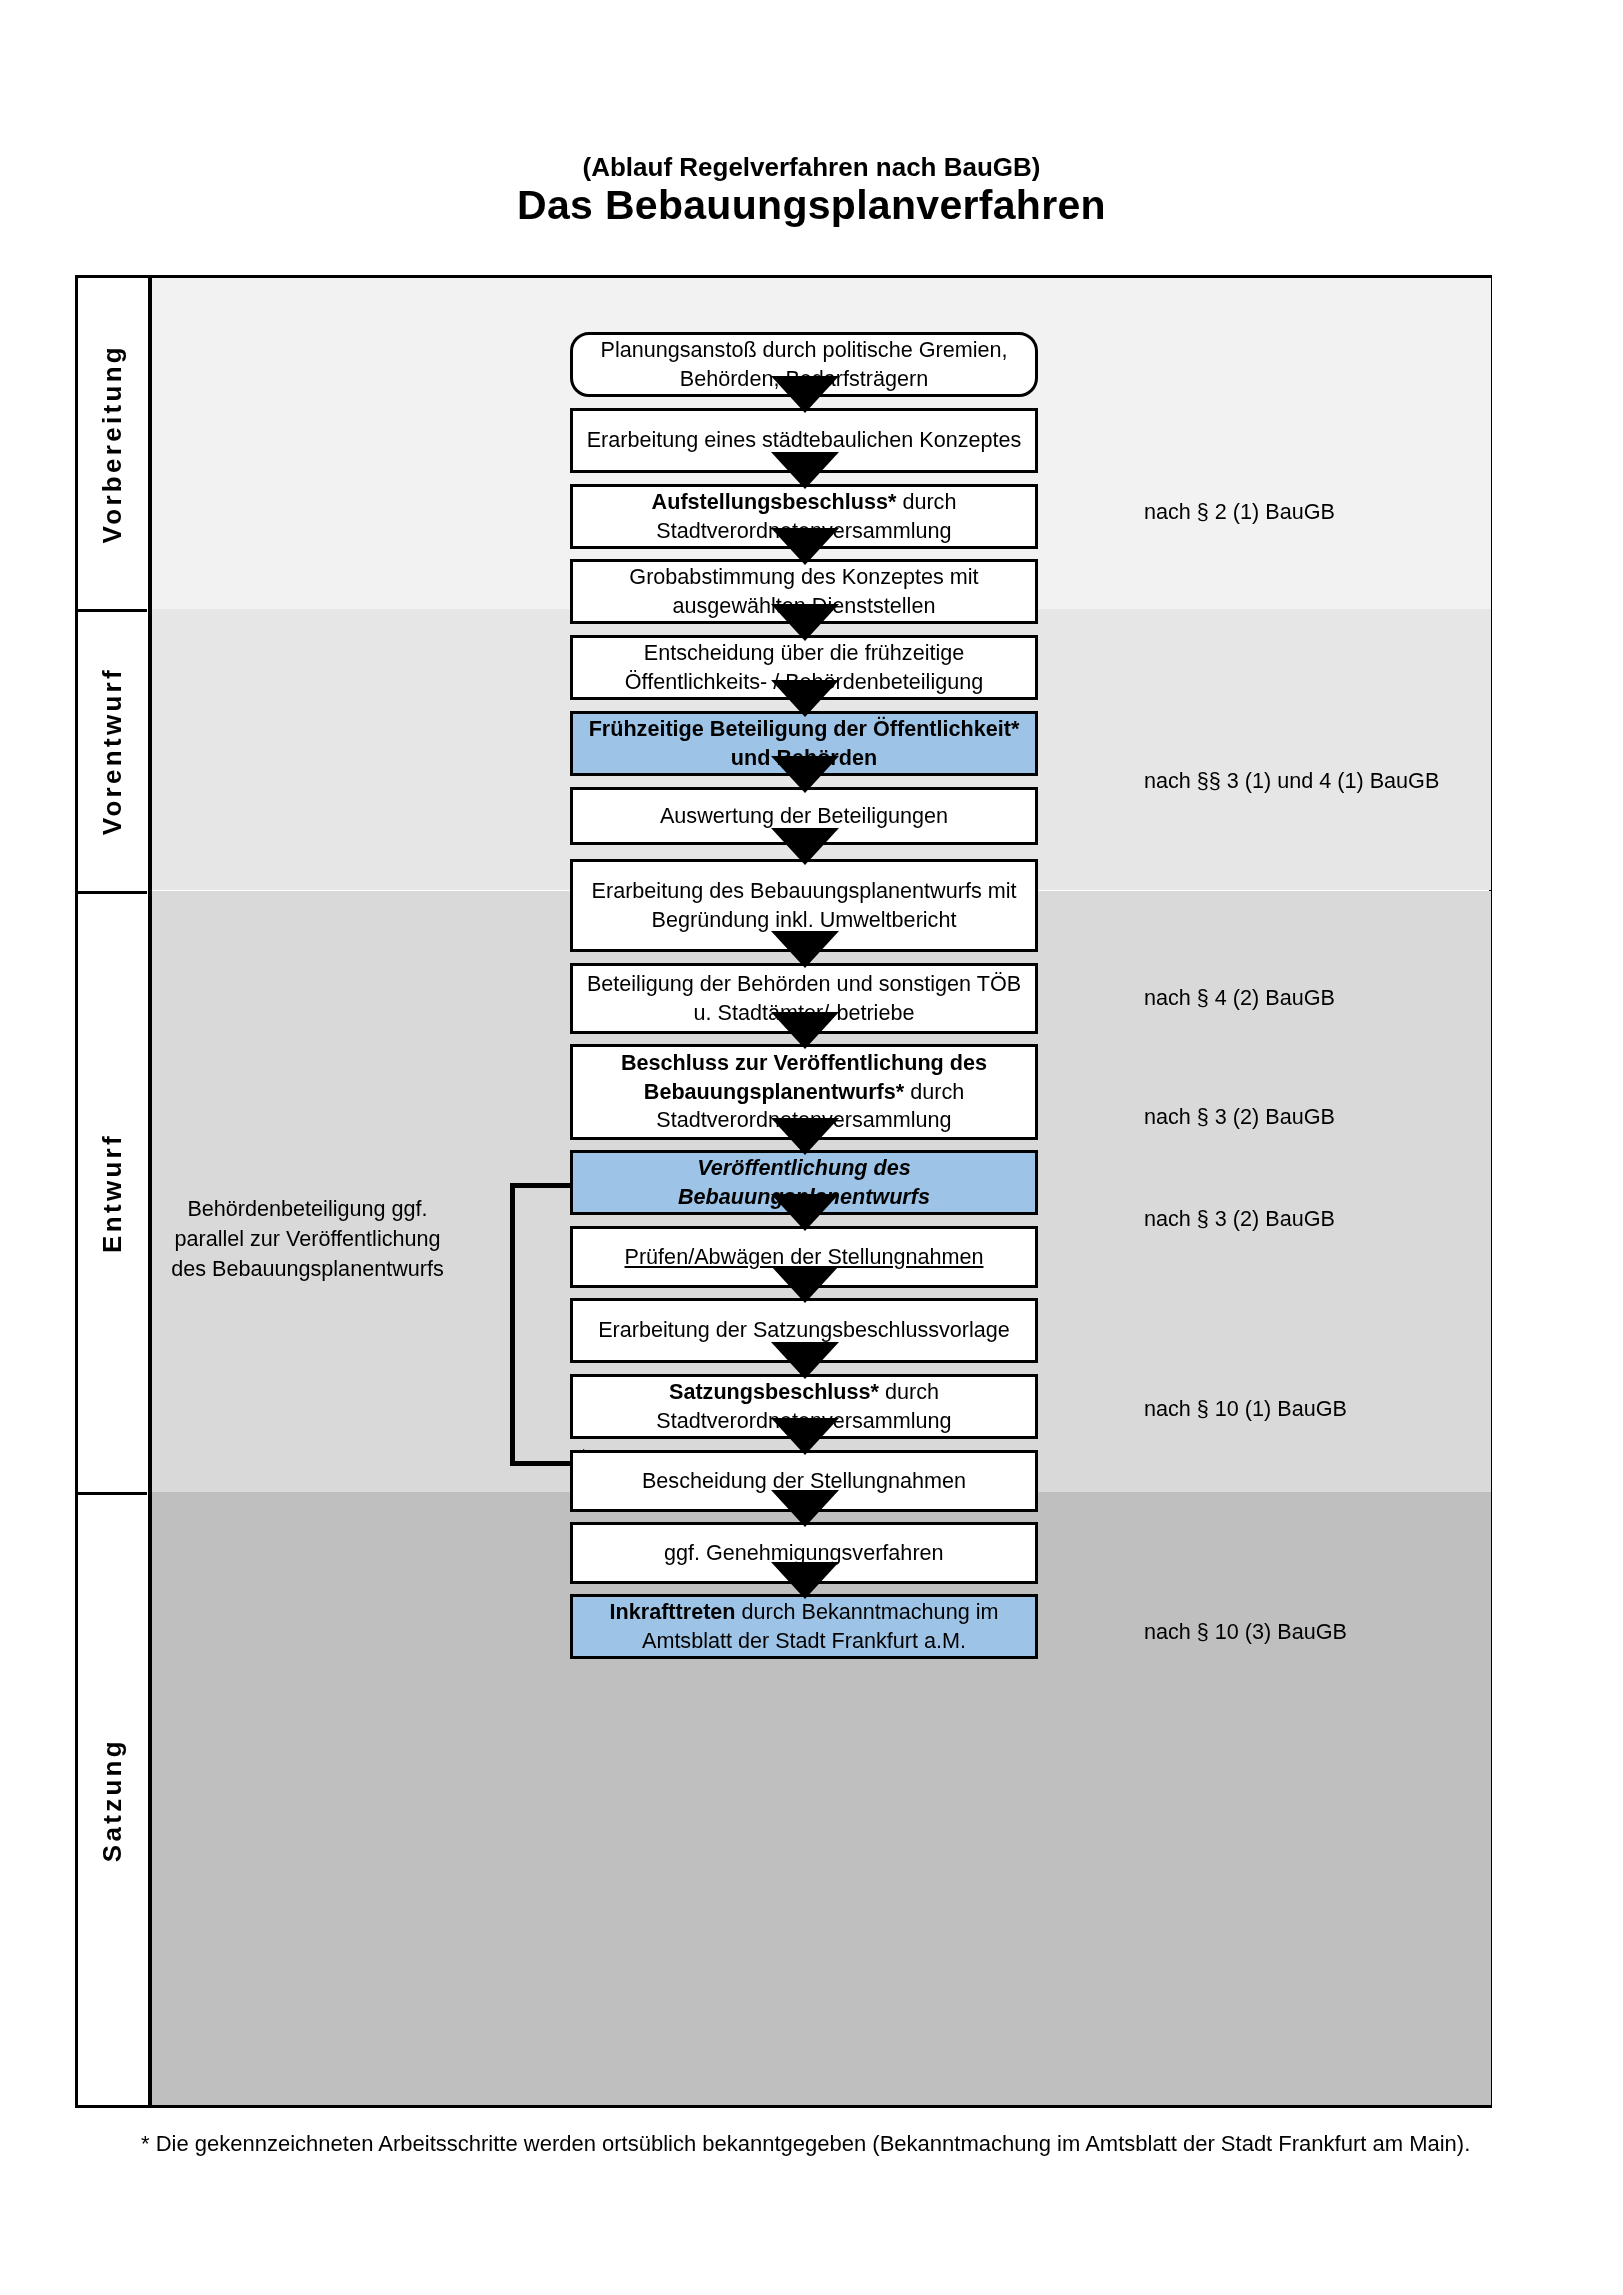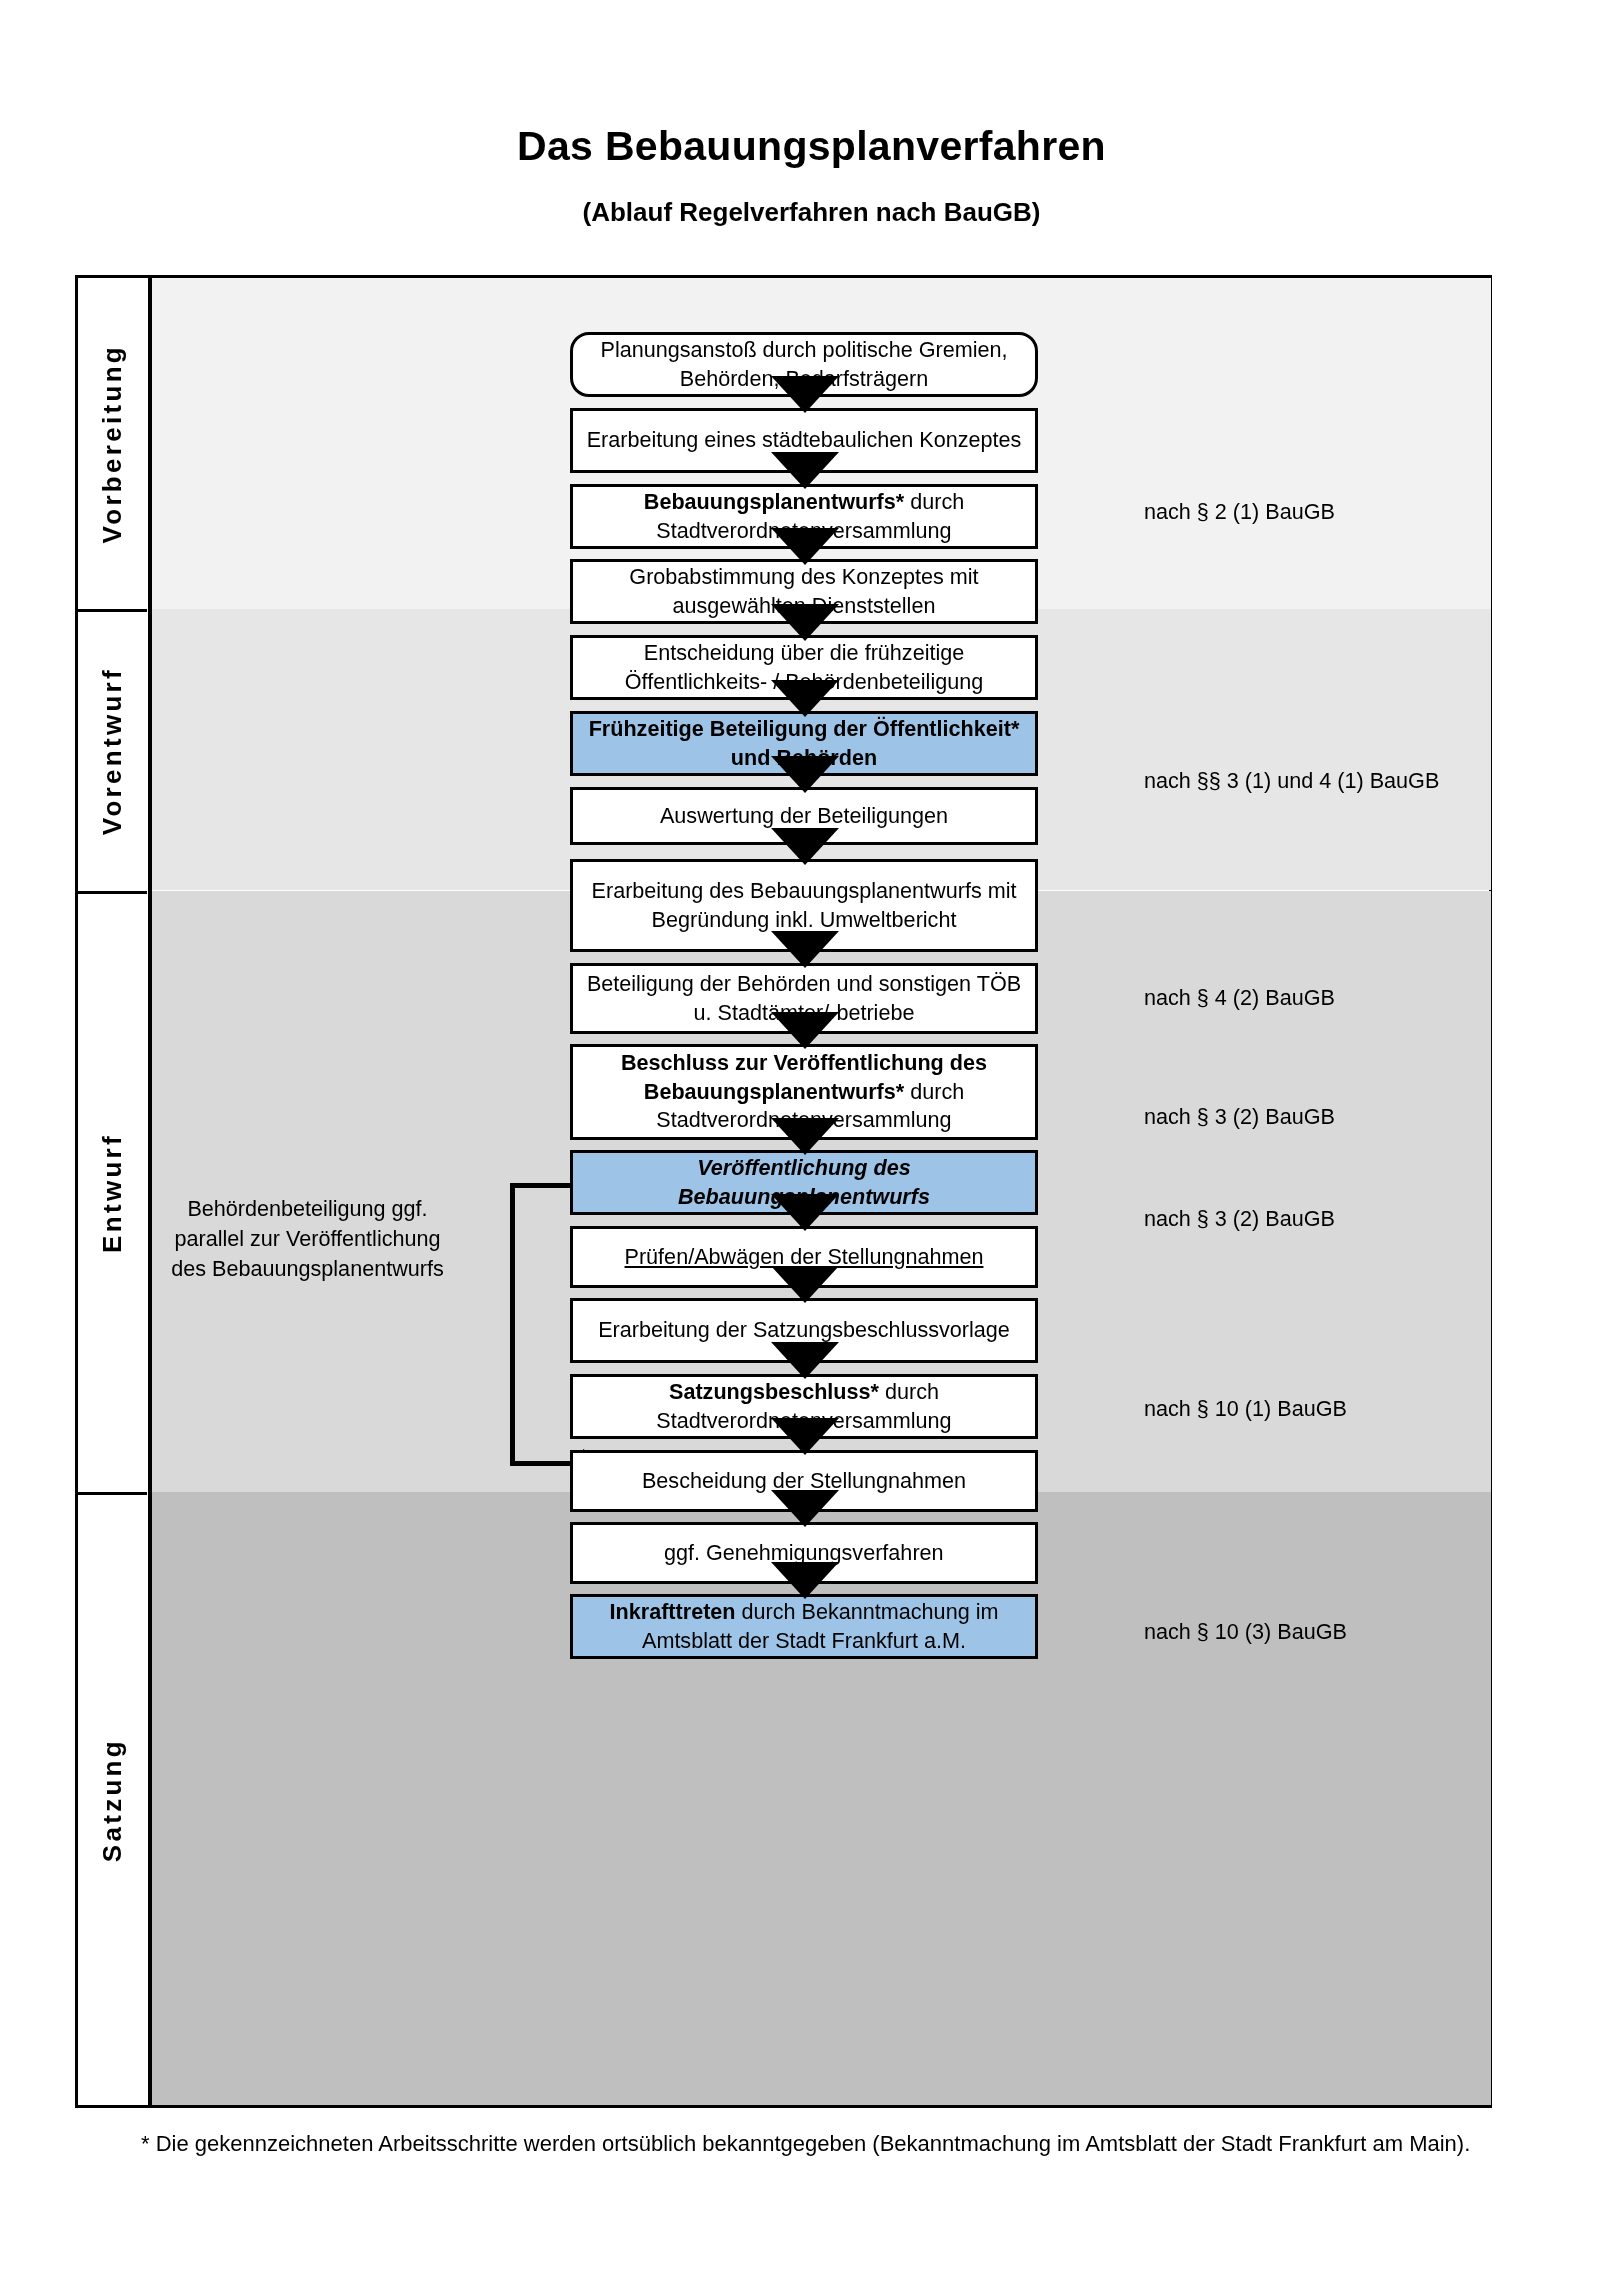--- a/index.html
+++ b/index.html
@@ -153,22 +153,22 @@
     top: 2127px;
     width: 1388px;
     font-size: 22px;
     line-height: 1.55;
   }
 </style>
 </head>
 <body>
 
 <div id="title-block">
+  <div id="sub-title">(Ablauf Regelverfahren nach BauGB)</div>
   <div id="main-title">Das Bebauungsplanverfahren</div>
-  <div id="sub-title">(Ablauf Regelverfahren nach BauGB)</div>
 </div>
 
 <div id="frame">
 
   <div class="band" style="top:0px;height:331px;background:#F2F2F2;"></div>
   <div class="band" style="top:331px;height:281px;background:#E6E6E6;"></div>
   <div class="band" style="top:613px;height:601px;background:#D9D9D9;"></div>
   <div class="band" style="top:1214px;height:613px;background:#BFBFBF;"></div>
 
   <div id="label-col">
@@ -200,21 +200,21 @@
     <span>Planungsanstoß durch politische Gremien, Behörden, Bedarfsträgern</span>
   </div>
   <div class="arrow" style="left:693px;top:98px;"></div>
 
   <div class="pbox" style="left:492px;top:130px;height:65px;">
     <span>Erarbeitung eines städtebaulichen Konzeptes</span>
   </div>
   <div class="arrow" style="left:693px;top:174px;"></div>
 
   <div class="pbox" style="left:492px;top:206px;height:65px;">
-    <span><b>Bebauungsplanentwurfs*</b><span> durch Stadtverordnetenversammlung</span></span>
+    <span><b>Aufstellungsbeschluss*</b><span> durch Stadtverordnetenversammlung</span></span>
   </div>
   <div class="arrow" style="left:693px;top:250px;"></div>
 
   <div class="pbox" style="left:492px;top:281px;height:65px;">
     <span>Grobabstimmung des Konzeptes mit ausgewählten Dienststellen</span>
   </div>
   <div class="arrow" style="left:693px;top:326px;"></div>
 
   <div class="pbox" style="left:492px;top:357px;height:65px;">
     <span>Entscheidung über die frühzeitige Öffentlichkeits- / Behördenbeteiligung</span>

